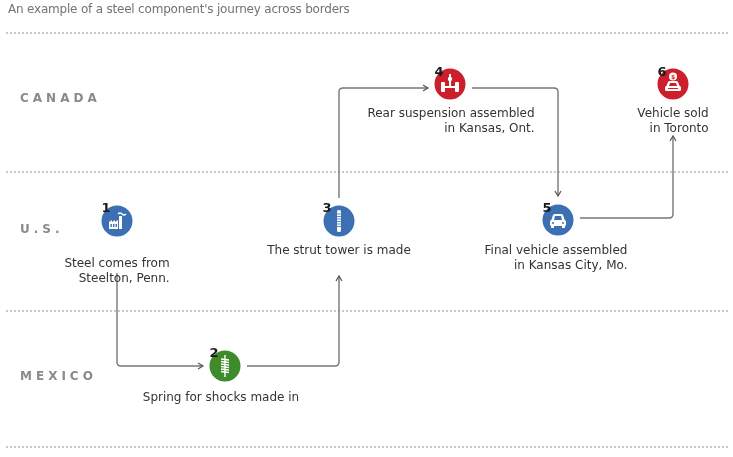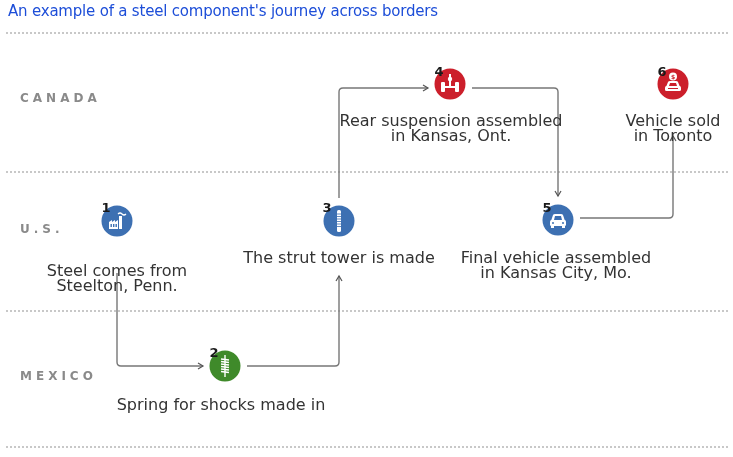--- a/index.html
+++ b/index.html
@@ -1,20 +1,20 @@
 <!DOCTYPE html>
 <html><head>
 <meta charset="utf-8">
 <style>
   html, body { margin: 0; padding: 0; background: #ffffff; }
   body { width: 733px; height: 457px; position: relative; overflow: hidden; font-family: "DejaVu Sans", sans-serif; color: #333333; }
-  .title { position: absolute; left: 8px; top: 2px; font-size: 15px; color: #1d4ed8; white-space: nowrap; letter-spacing: -0.2px; }
+  .title { position: absolute; left: 8px; top: 2px; font-size: 12px; color: #737373; white-space: nowrap; letter-spacing: -0.2px; }
   .divider { position: absolute; left: 6px; width: 722px; height: 0; border-top: 2px dotted #c8c8c8; }
   .region { position: absolute; left: 20px; font-size: 12px; font-weight: bold; letter-spacing: 4px; color: #8a8a8a; }
-  .node-label { position: absolute; font-size: 16px; line-height: 15px; text-align: center; color: #333333; white-space: nowrap; transform: translateX(-50%); margin-top: 7px; }
+  .node-label { position: absolute; font-size: 12px; line-height: 15px; text-align: right; color: #333333; white-space: nowrap; transform: translateX(-50%); }
   .node-num { position: absolute; font-size: 13px; font-weight: bold; color: #1a1a1a; transform: translate(-50%, -50%); }
   svg.connectors { position: absolute; left: 0; top: 0; }
   .icon-wrap { position: absolute; width: 32px; height: 32px; transform: translate(-50%, -50%); }
 </style>
 </head>
 <body>
 
 <div class="title">An example of a steel component's journey across borders</div>
 
 <div class="divider" style="top:32px;"></div>

